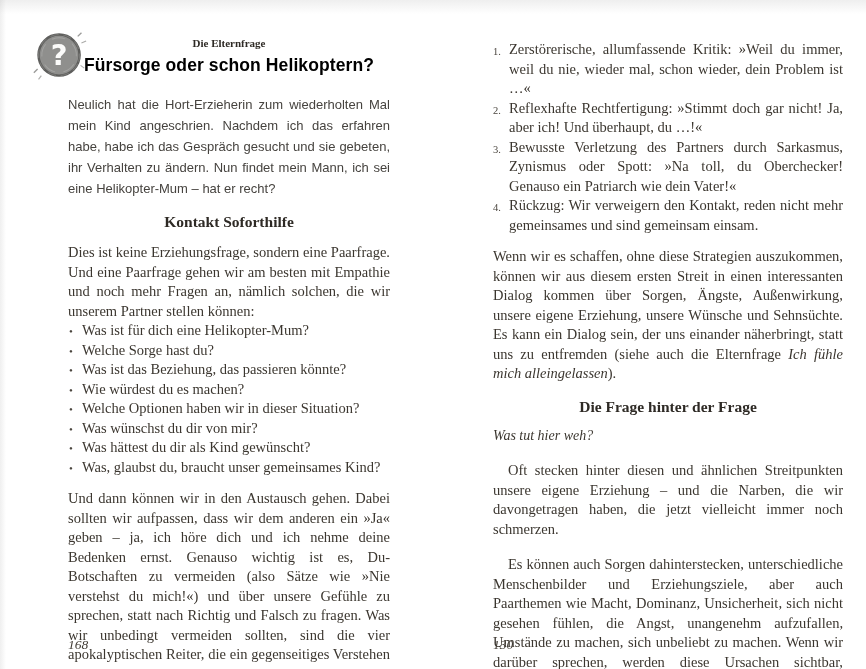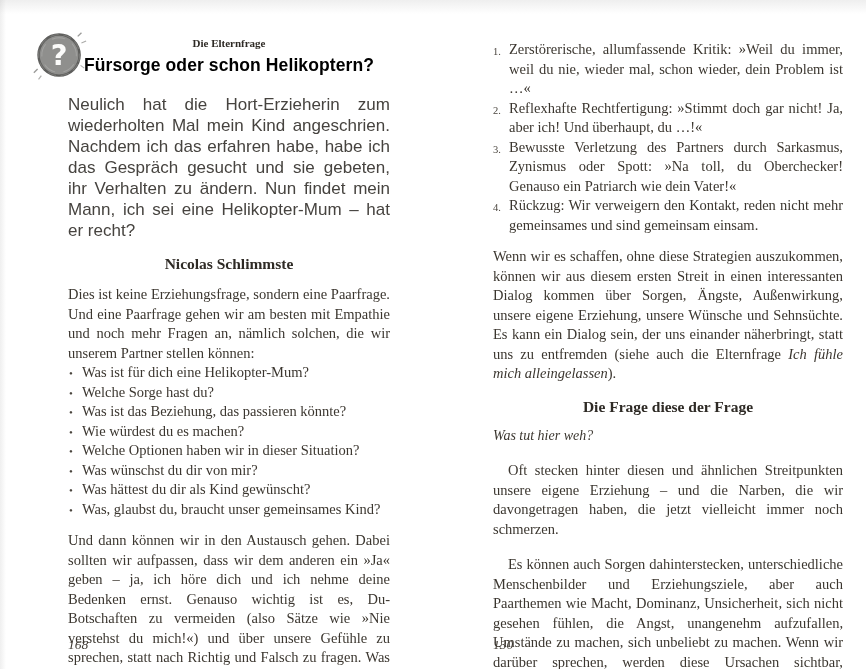--- a/index.html
+++ b/index.html
@@ -34,21 +34,21 @@
     font-weight: bold; font-size: 11px; line-height: 15px; color: #2e2a25;
   }
   .chapter-title {
     margin: 3px 0 0 0; text-align: center;
     font-family: "Liberation Sans", sans-serif; font-weight: 700;
     font-size: 17.5px; line-height: 22px; color: #000000; letter-spacing: .1px;
   }
   .question {
     margin: 18px 0 0 0;
     font-family: "Liberation Sans", sans-serif;
-    font-size: 17px; line-height: 21px; color: #46433f;
+    font-size: 13px; line-height: 21px; color: #46433f;
     text-align: justify;
   }
   h2.section-heading {
     margin: 14px 0 0 0; text-align: center;
     font-size: 15.5px; line-height: 18px; font-weight: bold; color: #2e2a25;
   }
   p.body {
     margin: 12px 0 0 0;
     font-size: 14.5px; line-height: 19.5px;
     text-align: justify;
@@ -112,21 +112,21 @@
     </svg>
   </div>
 
   <header>
     <div class="kicker">Die Elternfrage</div>
     <h1 class="chapter-title">Fürsorge oder schon Helikoptern?</h1>
   </header>
 
   <p class="question">Neulich hat die Hort-Erzieherin zum wiederholten Mal mein Kind angeschrien. Nachdem ich das erfahren habe, habe ich das Gespräch gesucht und sie gebeten, ihr Verhalten zu ändern. Nun findet mein Mann, ich sei eine Helikopter-Mum – hat er recht?</p>
 
-  <h2 class="section-heading">Nicolas Schlimmste</h2>
+  <h2 class="section-heading">Kontakt Soforthilfe</h2>
 
   <p class="body">Dies ist keine Erziehungsfrage, sondern eine Paarfrage. Und eine Paarfrage gehen wir am besten mit Empathie und noch mehr Fragen an, nämlich solchen, die wir unserem Partner stellen können:</p>
 
   <ul class="bullets">
     <li>Was ist für dich eine Helikopter-Mum?</li>
     <li>Welche Sorge hast du?</li>
     <li>Was ist das Beziehung, das passieren könnte?</li>
     <li>Wie würdest du es machen?</li>
     <li>Welche Optionen haben wir in dieser Situation?</li>
     <li>Was wünschst du dir von mir?</li>
@@ -157,21 +157,21 @@
     <li>
       <span class="num">4.</span>
       <span>Rückzug: Wir verweigern den Kontakt, reden nicht mehr gemeinsames und sind gemeinsam einsam.</span>
     </li>
   </ol>
 
   <p class="body para-group">
     <span>Wenn wir es schaffen, ohne diese Strategien auszukommen, können wir aus diesem ersten Streit in einen interessanten Dialog kommen über Sorgen, Ängste, Außenwirkung, unsere eigene Erziehung, unsere Wünsche und Sehnsüchte. Es kann ein Dialog sein, der uns einander näherbringt, statt uns zu entfremden (siehe auch die Elternfrage </span><span class="italic">Ich fühle mich alleingelassen</span><span>).</span>
   </p>
 
-  <h2 class="section-heading mt-heading">Die Frage diese der Frage</h2>
+  <h2 class="section-heading mt-heading">Die Frage hinter der Frage</h2>
 
   <p class="subq">Was tut hier weh?</p>
 
   <p class="body indent">Oft stecken hinter diesen und ähnlichen Streitpunkten unsere eigene Erziehung – und die Narben, die wir davongetragen haben, die jetzt vielleicht immer noch schmerzen.</p>
   <p class="body indent">Es können auch Sorgen dahinterstecken, unterschiedliche Menschenbilder und Erziehungsziele, aber auch Paarthemen wie Macht, Dominanz, Unsicherheit, sich nicht gesehen fühlen, die Angst, unangenehm aufzufallen, Umstände zu machen, sich unbeliebt zu machen. Wenn wir darüber sprechen, werden diese Ursachen sichtbar, besprechbar und verhandelbar.</p>
 
   <div class="pagenum">130</div>
 </section>
 
 </body></html>

